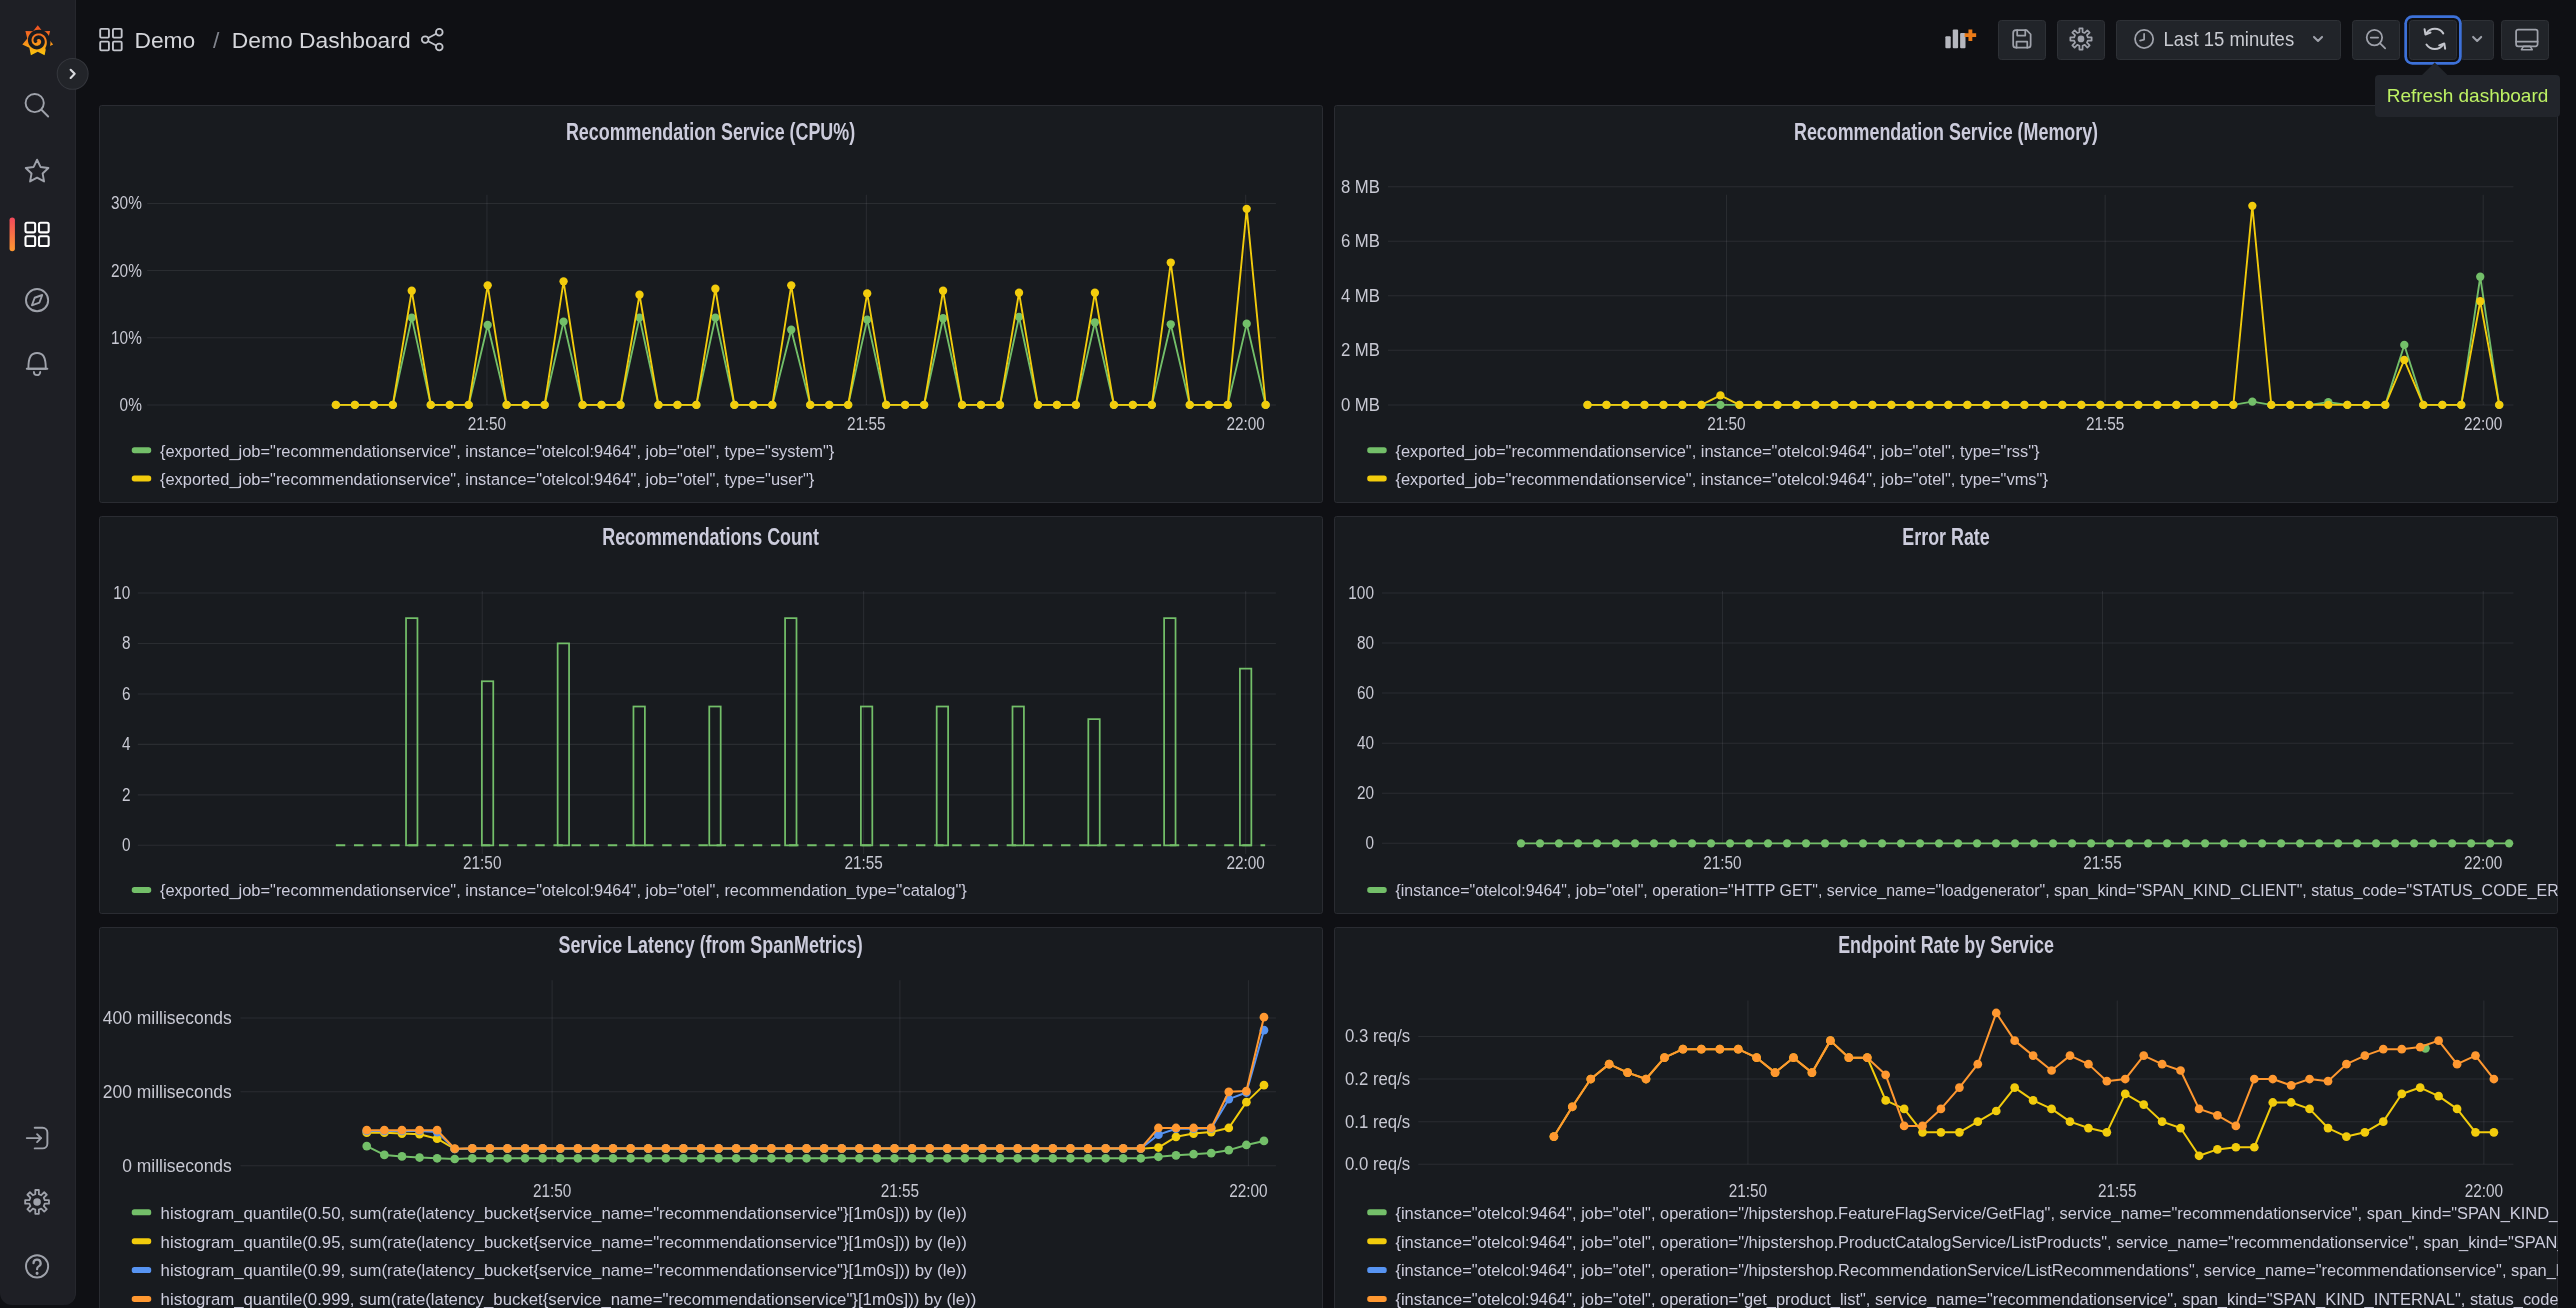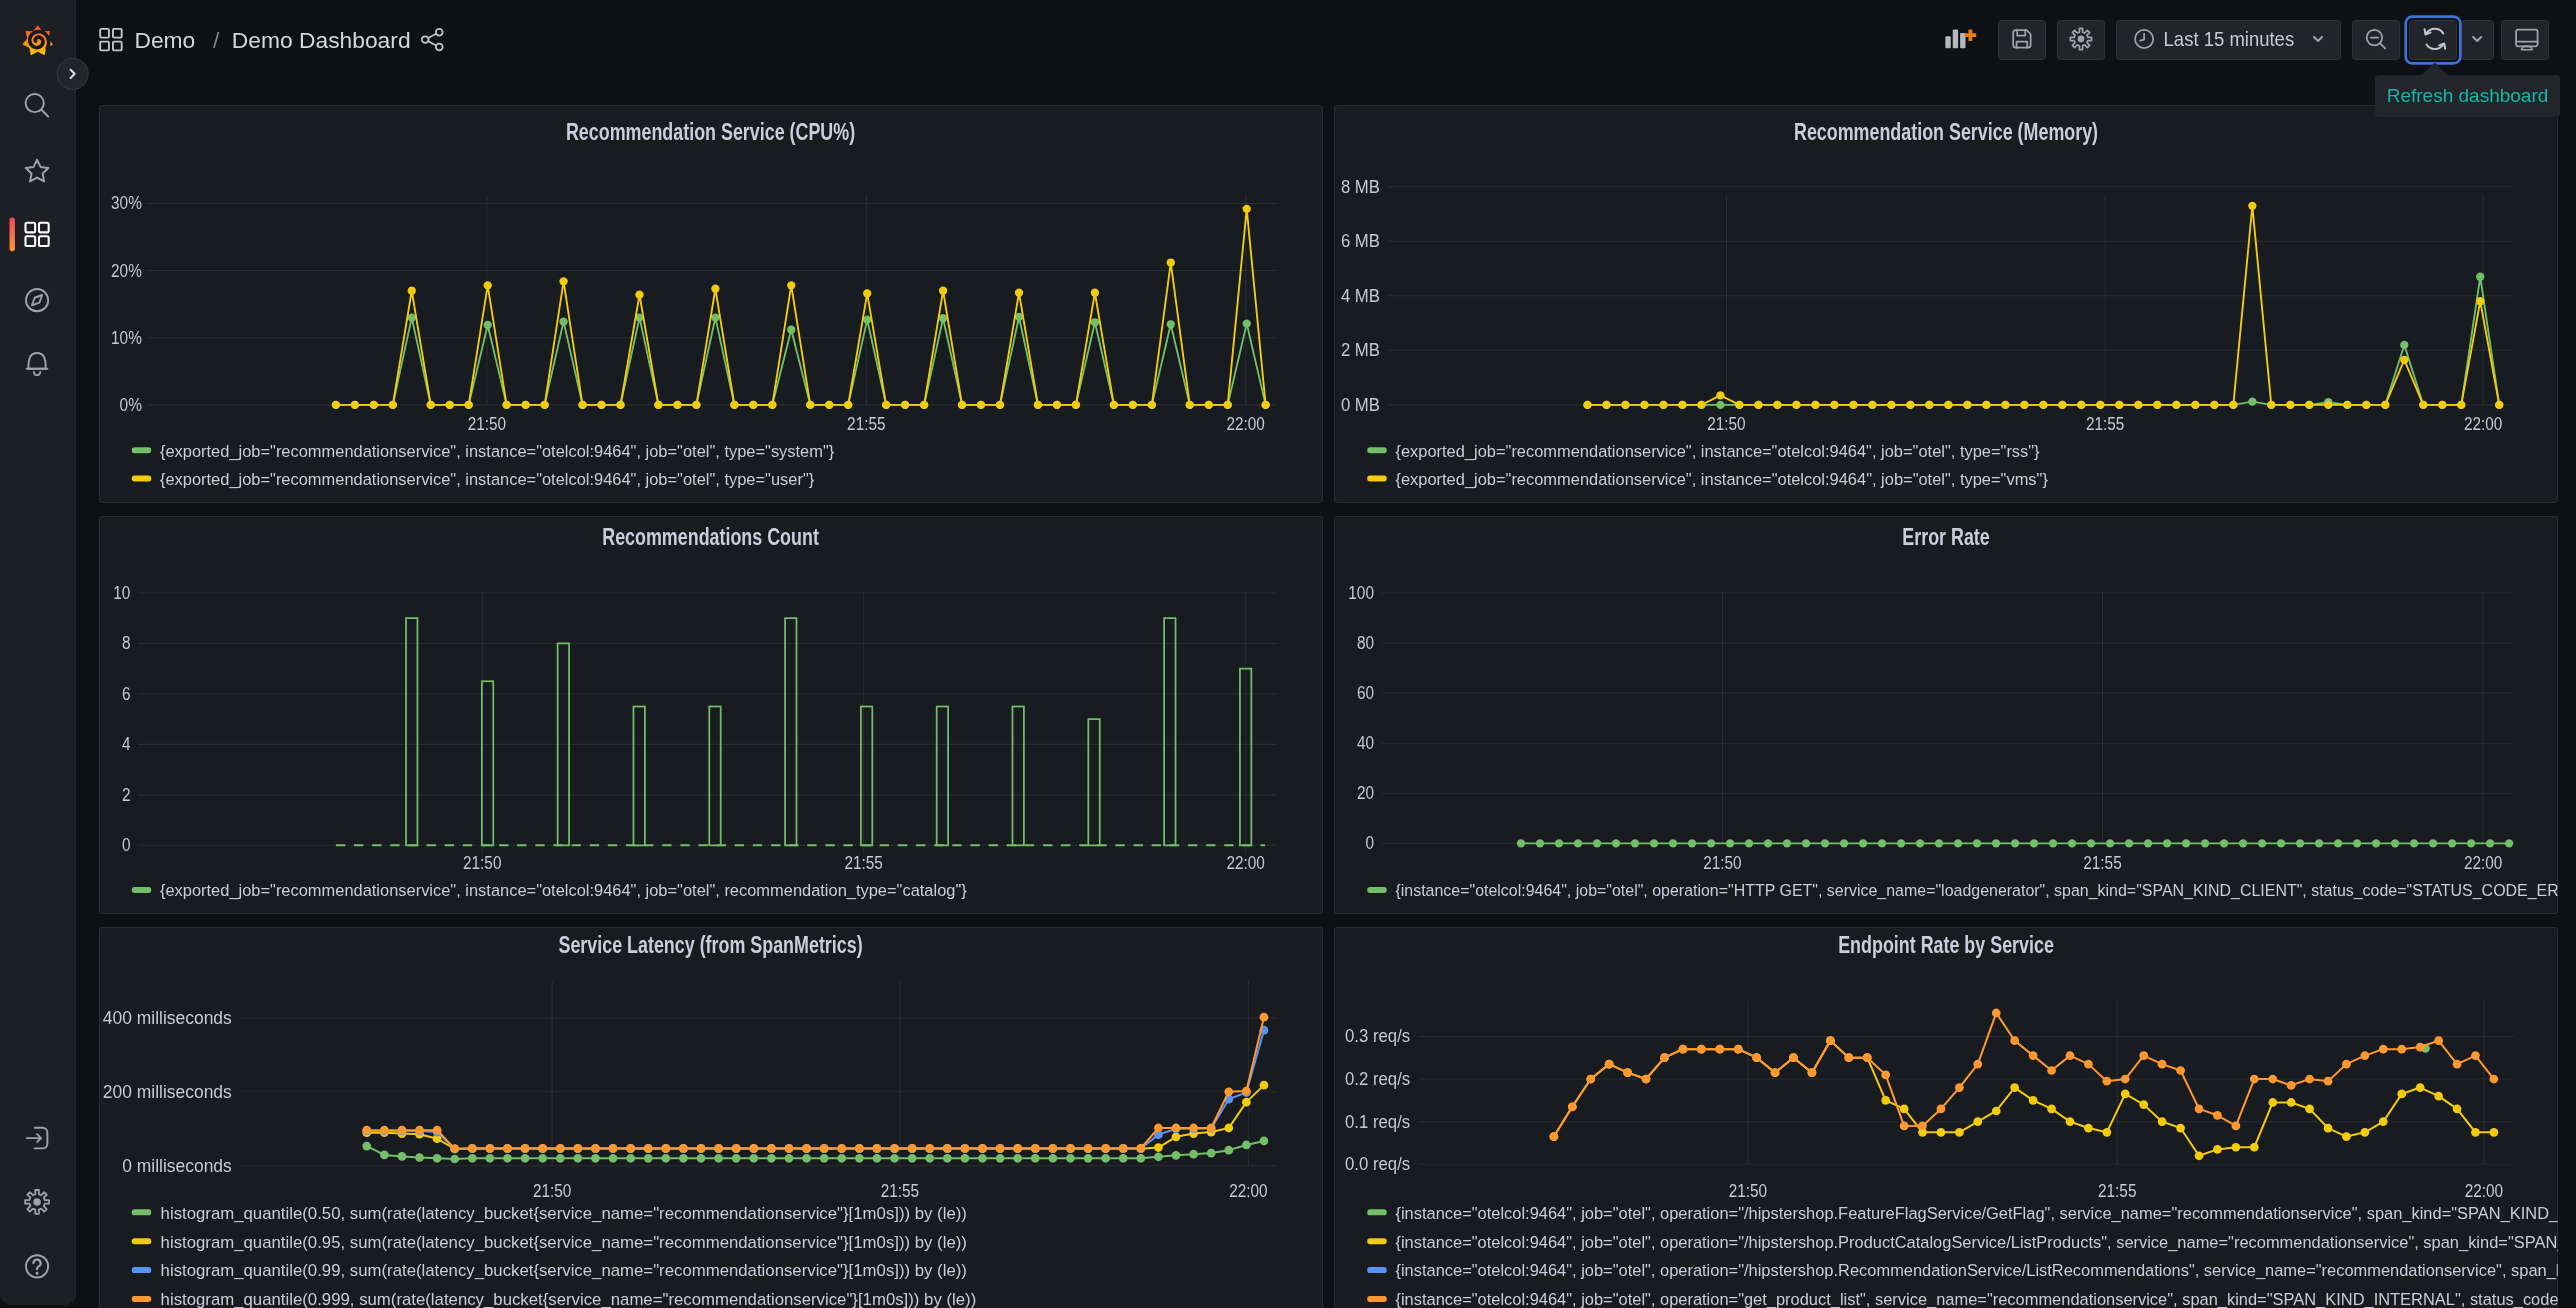--- a/index.html
+++ b/index.html
@@ -884,13 +884,13 @@
 <rect x="2036" y="1844" width="29" height="9" rx="4" fill="#f2cc0c"></rect>
 <text x="2078" y="1858" font-size="24" fill="#ccccdc" textLength="2371.1" lengthAdjust="spacingAndGlyphs">{instance="otelcol:9464", job="otel", operation="/hipstershop.ProductCatalogService/ListProducts", service_name="recommendationservice", span_kind="SPAN_KIND_CLIENT", status_code="STATUS_CODE_UNSET"}</text>
 <rect x="2036" y="1887" width="29" height="9" rx="4" fill="#5794f2"></rect>
 <text x="2078" y="1901" font-size="24" fill="#ccccdc" textLength="2063.7" lengthAdjust="spacingAndGlyphs">{instance="otelcol:9464", job="otel", operation="/hipstershop.RecommendationService/ListRecommendations", service_name="recommendationservice", span_kind="SPAN_KIND_SERVER"}</text>
 <rect x="2036" y="1930" width="29" height="9" rx="4" fill="#ff9830"></rect>
 <text x="2078" y="1944" font-size="24" fill="#ccccdc" textLength="2045.9" lengthAdjust="spacingAndGlyphs">{instance="otelcol:9464", job="otel", operation="get_product_list", service_name="recommendationservice", span_kind="SPAN_KIND_INTERNAL", status_code="STATUS_CODE_UNSET"}</text>
 </g>
 </svg>
 <div class="abs" style="left:2375px;top:75px;width:185px;height:42px;background:#22252b;border-radius:4px;z-index:5"></div>
 <div class="abs" style="left:2426px;top:66px;width:17.5px;height:17.5px;background:#22252b;transform:rotate(45deg);z-index:4"></div>
-<div class="abs" style="left:2375px;top:75px;width:185px;height:42px;z-index:6;display:flex;align-items:center;justify-content:center;color:#14b8a6;font-size:19px">Refresh dashboard</div>
+<div class="abs" style="left:2375px;top:75px;width:185px;height:42px;z-index:6;display:flex;align-items:center;justify-content:center;color:#bef264;font-size:19px">Refresh dashboard</div>
 
 </body></html>

